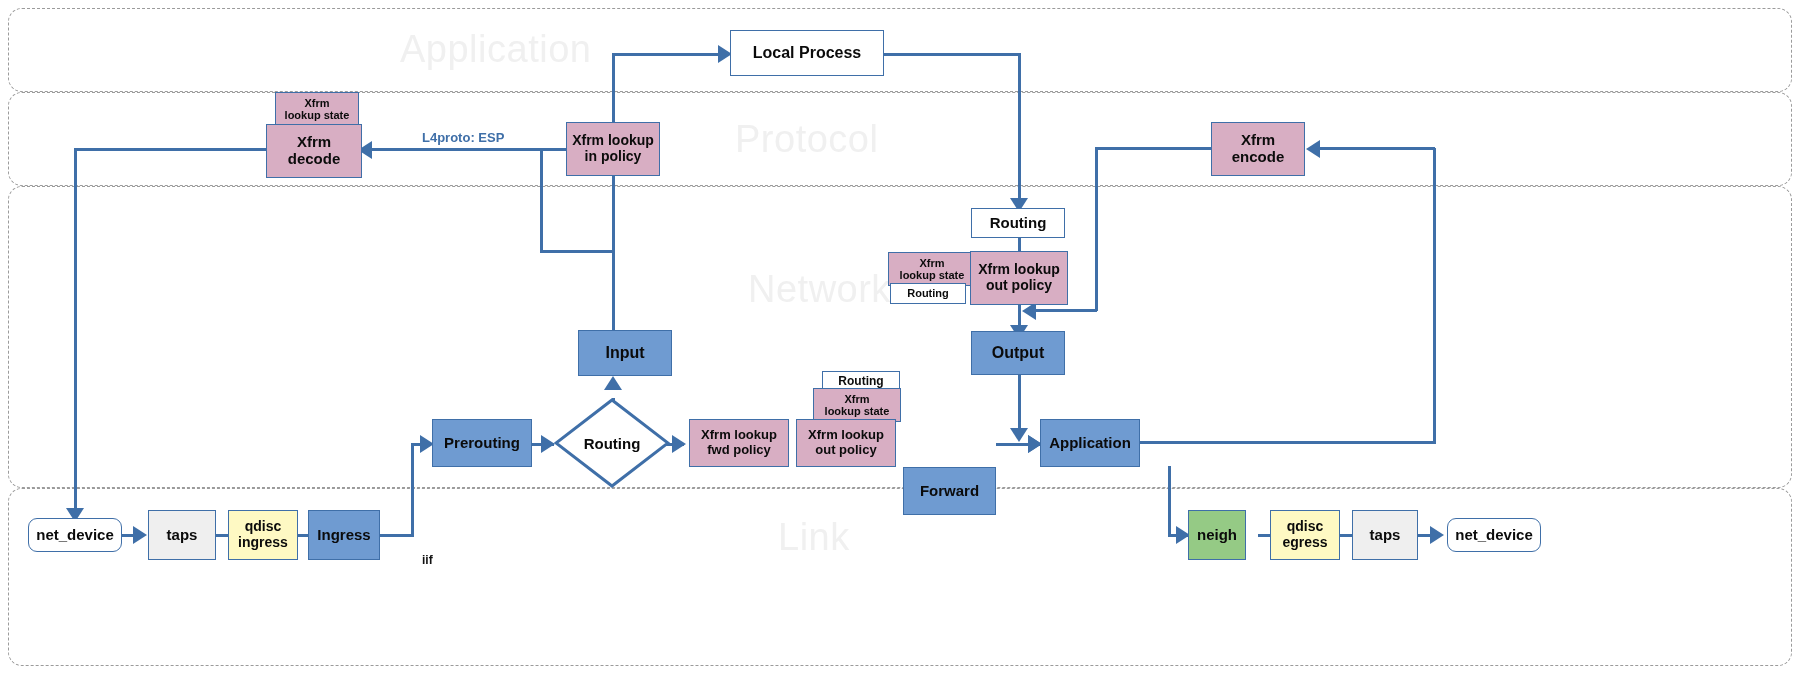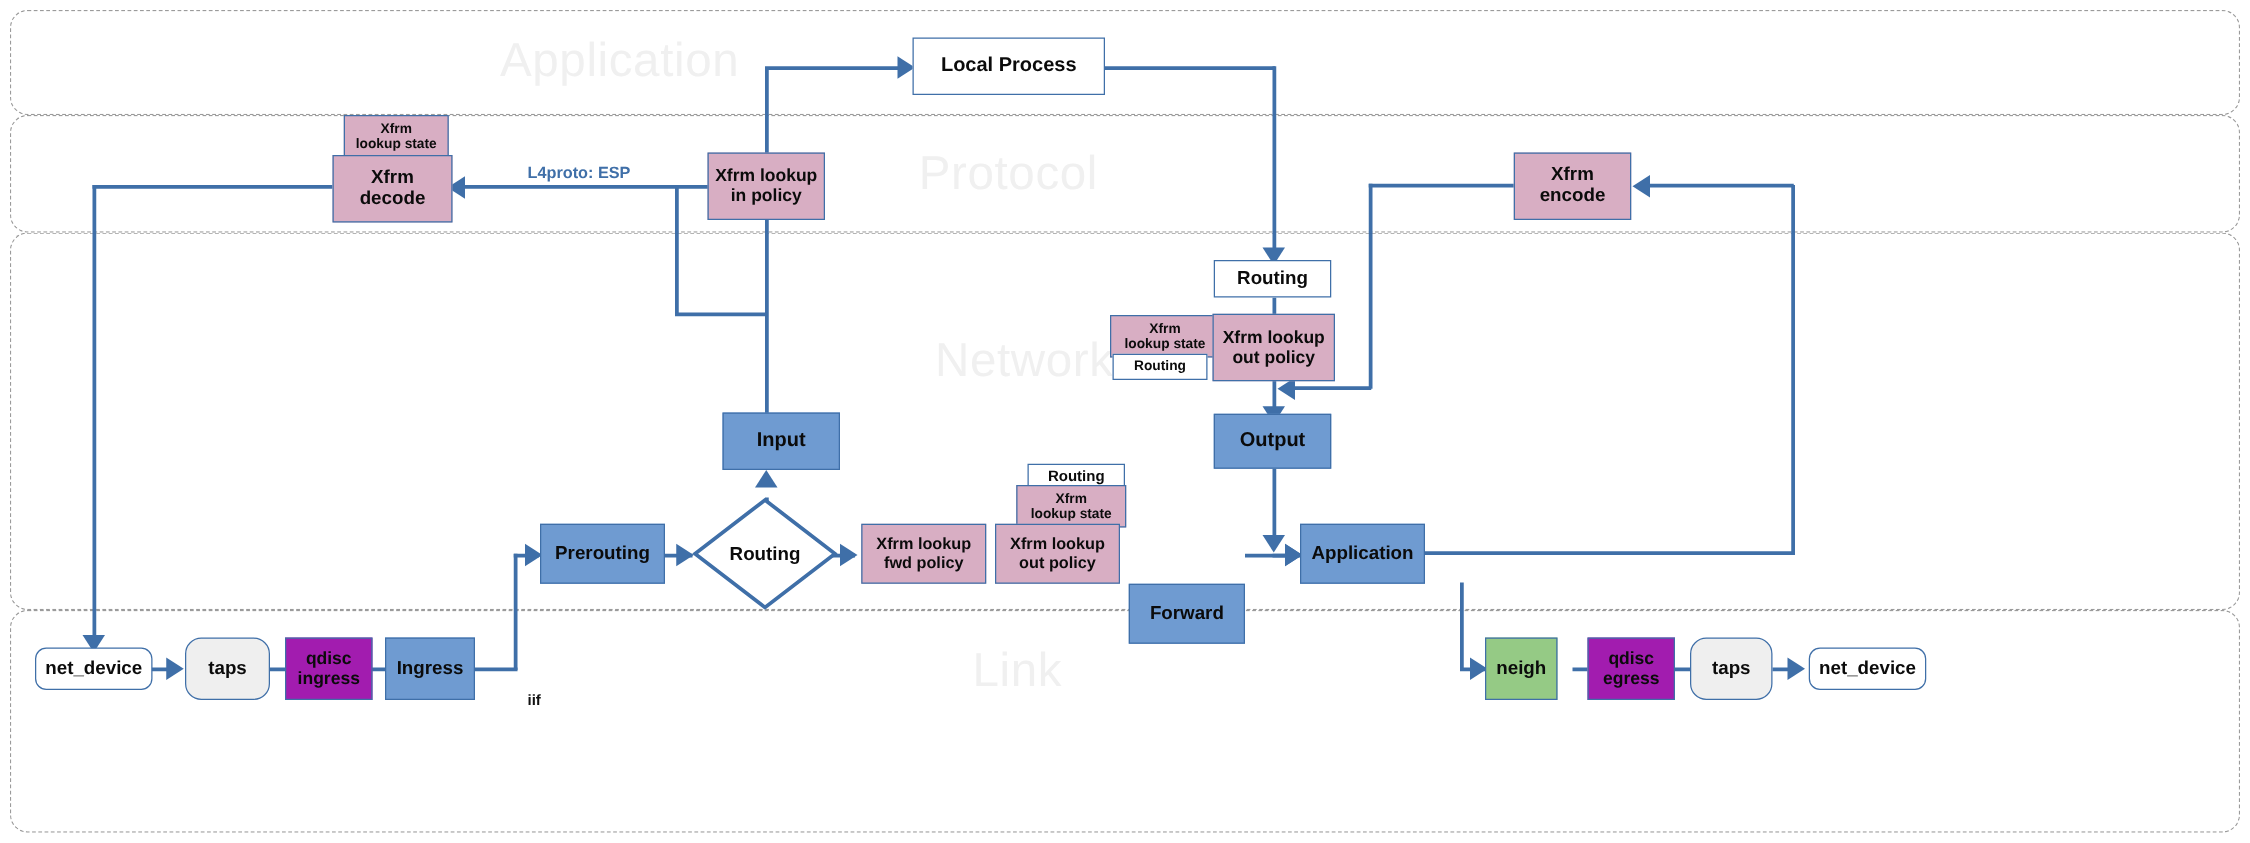--- a/index.html
+++ b/index.html
@@ -36,22 +36,22 @@
     font-weight:bold;
     color:#0b0b0b;
     line-height:1.12;
     white-space:pre-line;
     z-index:5;
   }
   .n-blue{background:#6f9bd1;}
   .n-pink{background:#d8aec3;}
   .n-white{background:#ffffff;text-align:center;}
   .n-green{background:#95ca85;}
-  .n-grey{background:#a21caf;}
-  .n-lgrey{background:#efefef;border-radius:13px;}
+  .n-grey{background:#fef9c3;}
+  .n-lgrey{background:#efefef;}
   .n-round{border-radius:9px;background:#ffffff;}
 
   
   .diamond{
     position:absolute;
     z-index:5;
   }
   .diamond .dshape{
     position:absolute;left:0;top:0;width:100%;height:100%;
   }

